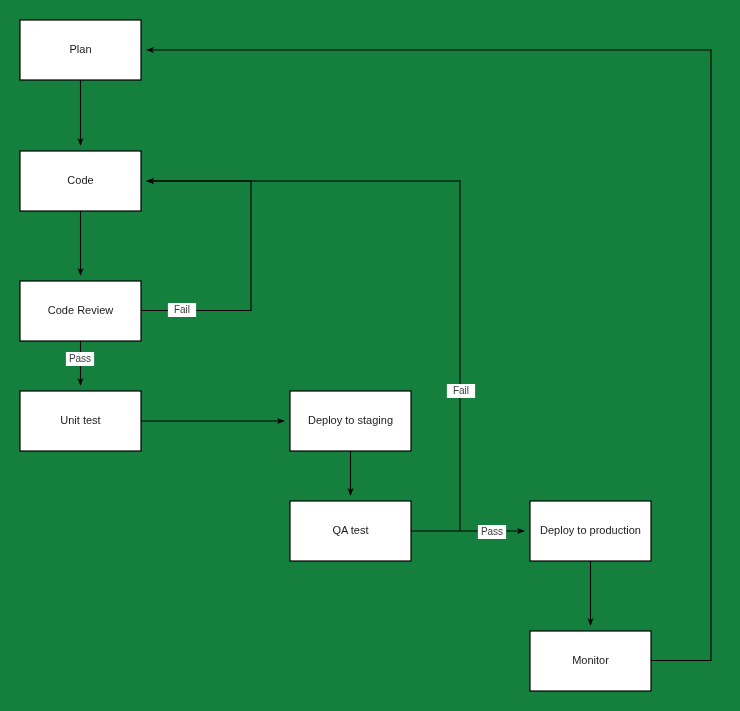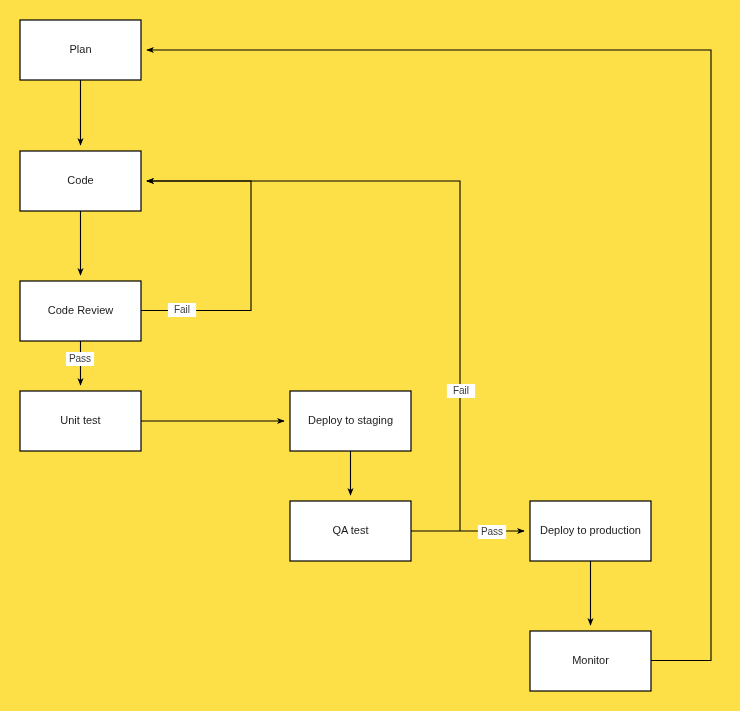--- a/index.html
+++ b/index.html
@@ -7,21 +7,21 @@
     padding: 0;
     background: #ffffff;
   }
   body {
     font-family: "Liberation Sans", sans-serif;
   }
   #canvas {
     position: relative;
     width: 740px;
     height: 711px;
-    background: #fde047;
+    background: #15803d;
     overflow: hidden;
     text-align: center;
   }
   #flow-svg {
     position: absolute;
     top: 0;
     left: 0;
     width: 740px;
     height: 711px;
   }

